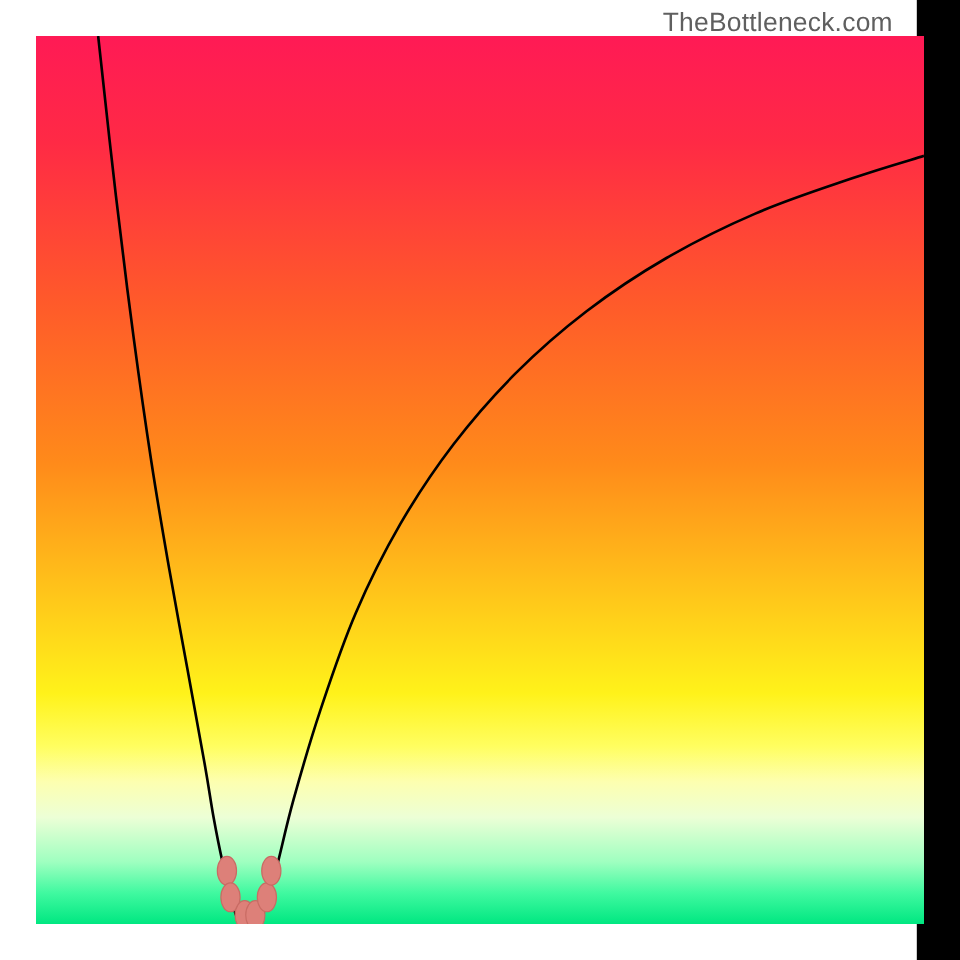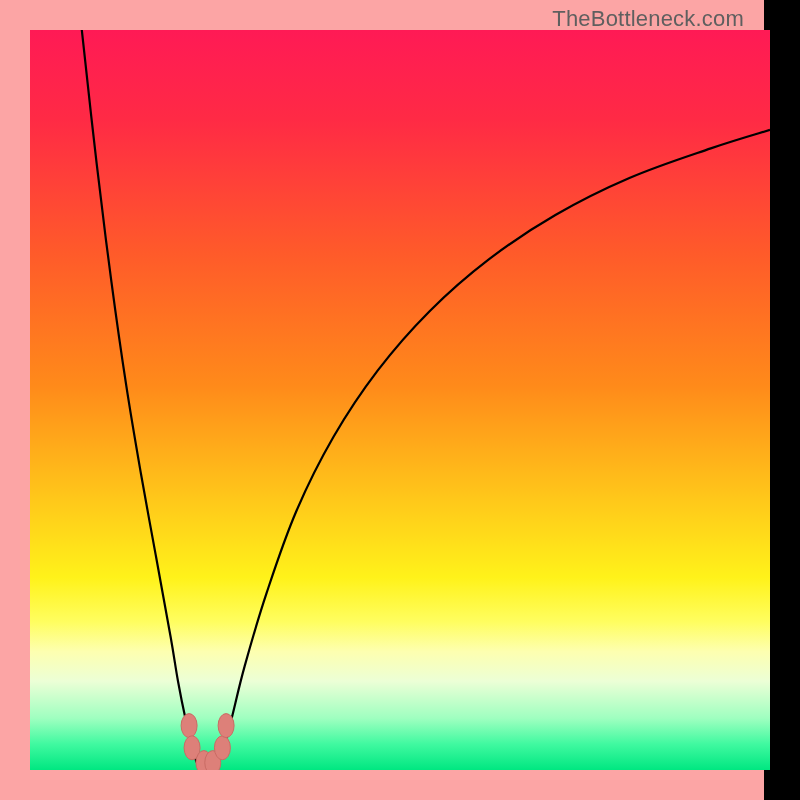--- a/index.html
+++ b/index.html
@@ -10,21 +10,21 @@
     background: #000;
     overflow: hidden;
     font-family: Arial, Helvetica, sans-serif;
   }
   .frame {
     position: absolute;
     left: 0;
     top: 0;
     width: 764px;
     height: 800px;
-    background: #fca5a5;
+    background: #ffffff;
   }
   .plot {
     position: absolute;
     left: 30px;
     top: 30px;
     width: 740px;
     height: 740px;
     overflow: hidden;
   }
   .bg-gradient {

